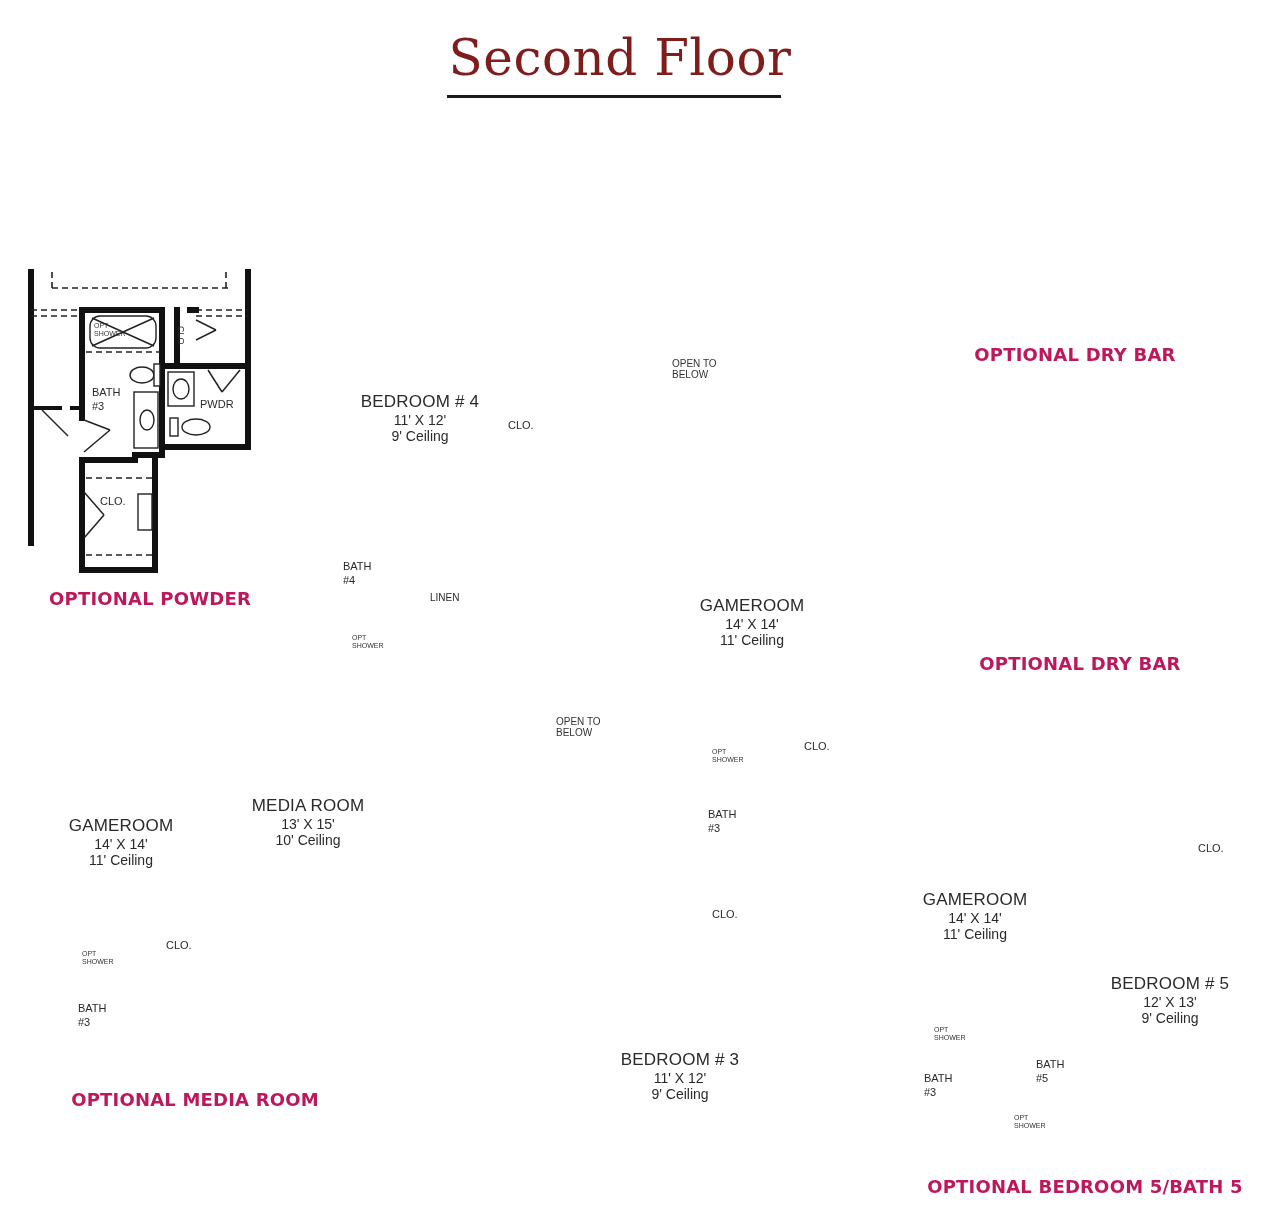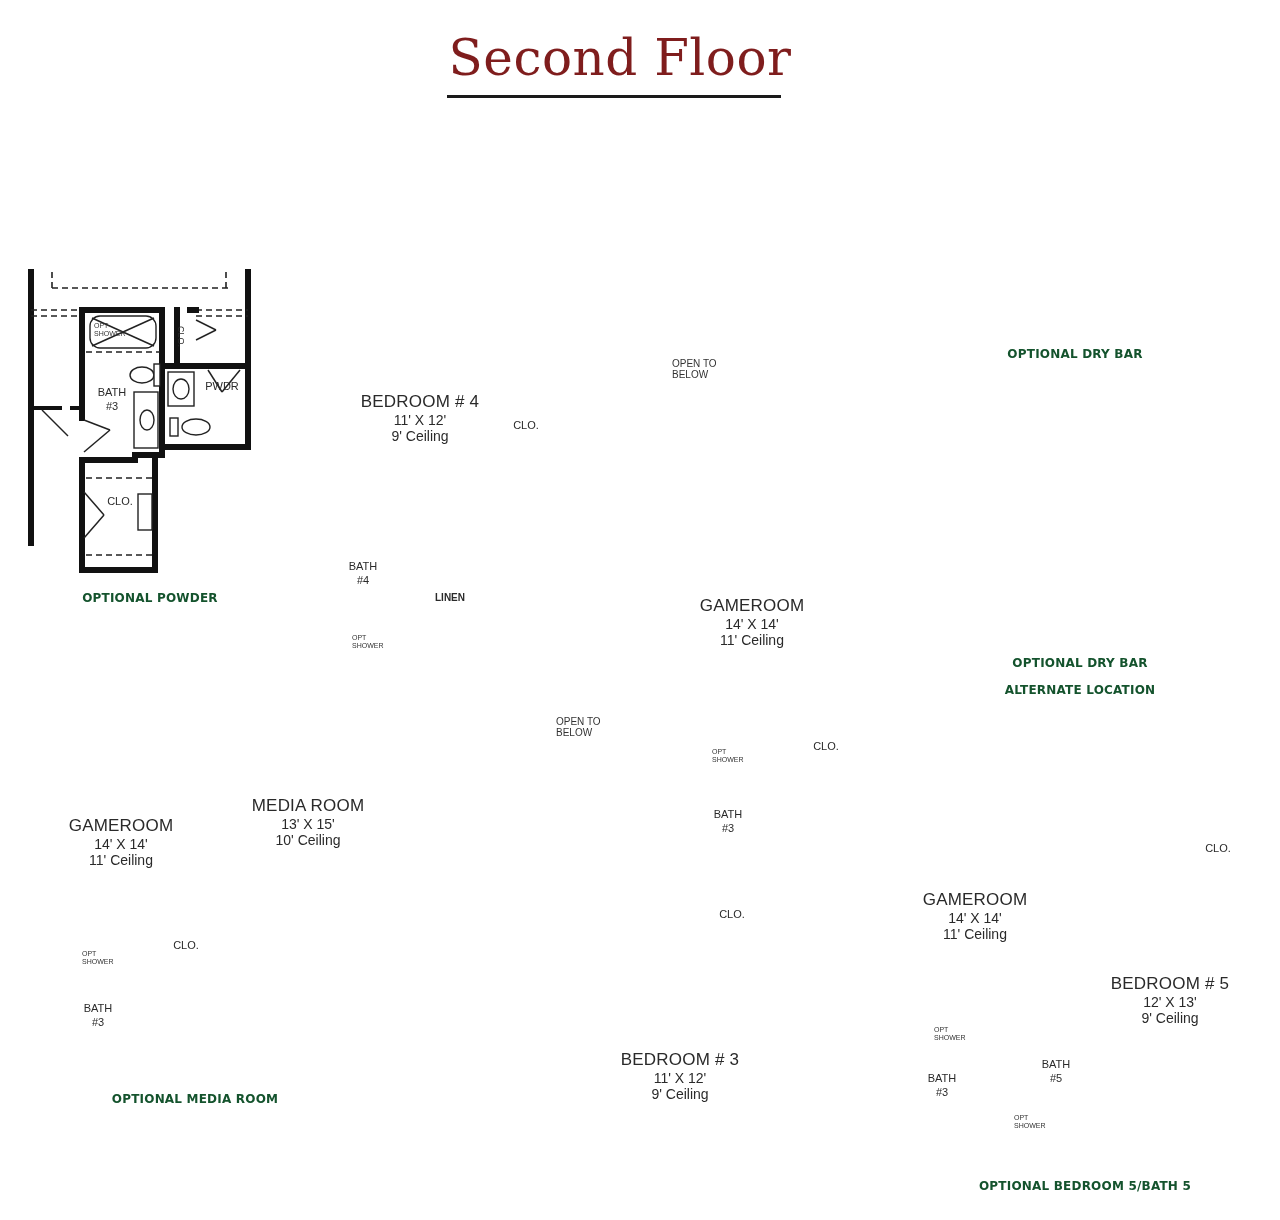--- a/index.html
+++ b/index.html
@@ -9,23 +9,23 @@
   svg.plan { position: absolute; left: 0; top: 0; }
   .w { stroke: #111; stroke-width: 6; fill: none; stroke-linecap: square; }
   .wt { stroke: #111; stroke-width: 4; fill: none; }
   .thin { stroke: #222; stroke-width: 1.5; fill: none; }
   .dash { stroke: #222; stroke-width: 1.6; fill: none; stroke-dasharray: 6 4; }
   .win { stroke: #222; stroke-width: 1.2; fill: #fff; }
   .fix { stroke: #222; stroke-width: 1.4; fill: #fff; }
   .room-label { position: absolute; text-align: center; color: #2a2a2a; font-family: "Liberation Sans", sans-serif; line-height: 1.15; }
   .room-label .n { font-size: 17px; letter-spacing: 0.2px; }
   .room-label .d { font-size: 14px; }
-  .small { position: absolute; font-size: 11px; color: #2a2a2a; text-align: center; line-height: 1.25; }
+  .small { position: absolute; font-size: 11px; color: #2a2a2a; text-align: left; line-height: 1.25; }
   .tiny { position: absolute; font-size: 7px; color: #333; line-height: 1.1; }
-  .caption { position: absolute; font-family: "DejaVu Sans", sans-serif; font-weight: bold; font-size: 12px; color: #14532d; text-align: center; letter-spacing: 0.2px; line-height: 27px; }
+  .caption { position: absolute; font-family: "DejaVu Sans", sans-serif; font-weight: bold; font-size: 18px; color: #be185d; text-align: center; letter-spacing: 0.2px; line-height: 27px; }
   .watermark { position: absolute; left: 900px; top: 1130px; width: 420px; height: 200px; border-radius: 50%; background: #f3f3f3; z-index: -1; }
 </style>
 </head>
 <body>
 
 
 
 <div class="watermark"></div>
 
 <div class="title">Second Floor</div>
@@ -364,21 +364,21 @@
 </div>
 <div class="small" style="left:508px; top:419px; width:36px;">CLO.</div>
 <div class="tiny" style="left:672px; top:358px; width:70px; font-size:10px;">
   <div>OPEN TO</div>
   <div>BELOW</div>
 </div>
 <div class="small" style="left:343px; top:560px; width:40px;">
   <div>BATH</div>
   <div>#4</div>
 </div>
-<div class="small" style="left:430px; top:592px; width:40px; font-size:10px;font-weight:bold;">LINEN</div>
+<div class="small" style="left:430px; top:592px; width:40px; font-size:10px;">LINEN</div>
 <div class="tiny" style="left:352px; top:634px; width:56px;">
   <div>OPT</div>
   <div>SHOWER</div>
 </div>
 <div class="room-label" style="left:672px; top:596px; width:160px;">
   <div class="n">GAMEROOM</div>
   <div class="d">14' X 14'</div>
   <div class="d">11' Ceiling</div>
 </div>
 <div class="small" style="left:804px; top:740px; width:44px;">CLO.</div>
@@ -404,29 +404,28 @@
 
 <div class="tiny" style="left:94px; top:322px; width:58px;">
   <div>OPT</div>
   <div>SHOWER</div>
 </div>
 <div class="small" style="left:166px; top:326px; width:20px; font-size:9px; writing-mode: vertical-rl;">CLO.</div>
 <div class="small" style="left:92px; top:386px; width:40px;">
   <div>BATH</div>
   <div>#3</div>
 </div>
-<div class="small" style="left:200px; top:380px; width:44px;">PWDR</div>
+<div class="small" style="left:200px; top:398px; width:44px;">PWDR</div>
 <div class="small" style="left:100px; top:495px; width:40px;">CLO.</div>
 <div class="caption" style="left:20px; top:585px; width:260px;">OPTIONAL POWDER</div>
 
 
 <div class="caption" style="left:950px; top:341px; width:250px;">OPTIONAL DRY BAR</div>
 <div class="caption" style="left:940px; top:650px; width:280px;">
   <div>OPTIONAL DRY BAR</div>
-  <div>ALTERNATE LOCATION</div>
 </div>
 
 
 <div class="room-label" style="left:42px; top:816px; width:158px;">
   <div class="n">GAMEROOM</div>
   <div class="d">14' X 14'</div>
   <div class="d">11' Ceiling</div>
 </div>
 <div class="room-label" style="left:240px; top:796px; width:136px;">
   <div class="n">MEDIA ROOM</div>

